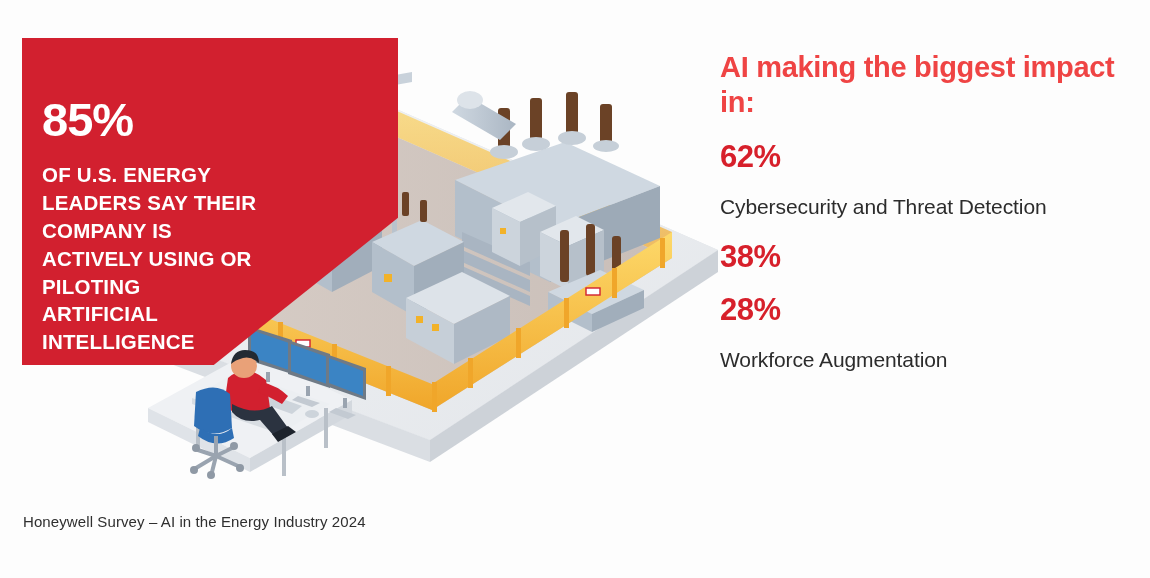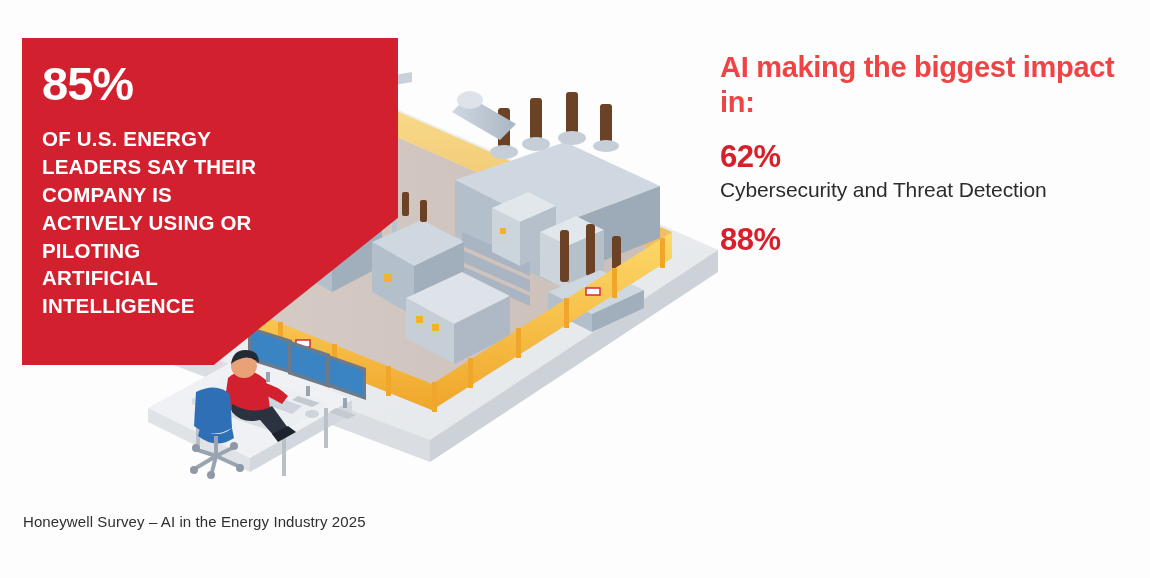--- a/index.html
+++ b/index.html
@@ -11,21 +11,21 @@
   }
   #stage { position:relative; width:1150px; height:578px; background:#fdfdfd; }
 
   
   #red-banner {
     position:absolute; left:22px; top:38px; width:376px; height:327px;
     background:#d2202f;
     clip-path: polygon(0 0, 100% 0, 100% 55%, 51% 100%, 0 100%);
     z-index:6;
   }
-  #banner-inner { padding:22px 0 0 20px; }
+  #banner-inner { padding:22px 0 0 20px;margin-top:36px; }
   .big-stat {
     font-size:47px; font-weight:bold; color:#ffffff;
     letter-spacing:-1px; line-height:1;
   }
   .banner-body {
     margin-top:18px;
     font-size:20.5px; font-weight:bold; color:#ffffff;
     line-height:1.36; letter-spacing:.2px; text-transform:uppercase;
     max-width:215px;
   }
@@ -44,21 +44,21 @@
     line-height:1.21; letter-spacing:-.3px;
   }
   .stat-row { margin-top:20px; }
   .stat-row:first-of-type { margin-top:26px; }
   .stat-pct {
     font-size:31px; font-weight:bold; color:#d7202b;
     line-height:1.08; letter-spacing:-.5px;
   }
   .stat-label {
     font-size:21px; color:#2c2c2c; line-height:1.25;
-    letter-spacing:-.1px; margin-top:3px;
+    letter-spacing:-.1px; margin-top:20px;
   }
 
   
   #illustration { position:absolute; left:0; top:0; width:760px; height:578px; z-index:3; }
   #illustration svg { display:block; }
 </style>
 </head>
 <body>
 
 <div id="stage">
@@ -301,19 +301,23 @@
   <div id="stats-panel">
     <div id="stats-heading">AI making the biggest impact in:</div>
 
     <div class="stat-row">
       <div class="stat-pct">62%</div>
       <div class="stat-label">Cybersecurity and Threat Detection</div>
     </div>
     <div class="stat-row">
     </div>
     <div class="stat-row">
-      <div class="stat-pct">88%</div>
+      <div class="stat-pct">38%</div>
+    </div>
+    <div class="stat-row">
+      <div class="stat-pct">28%</div>
+      <div class="stat-label">Workforce Augmentation</div>
     </div>
   </div>
 
-  <div id="footer-note">Honeywell Survey – AI in the Energy Industry 2025</div>
+  <div id="footer-note">Honeywell Survey – AI in the Energy Industry 2024</div>
 
 </div>
 
 </body></html>

